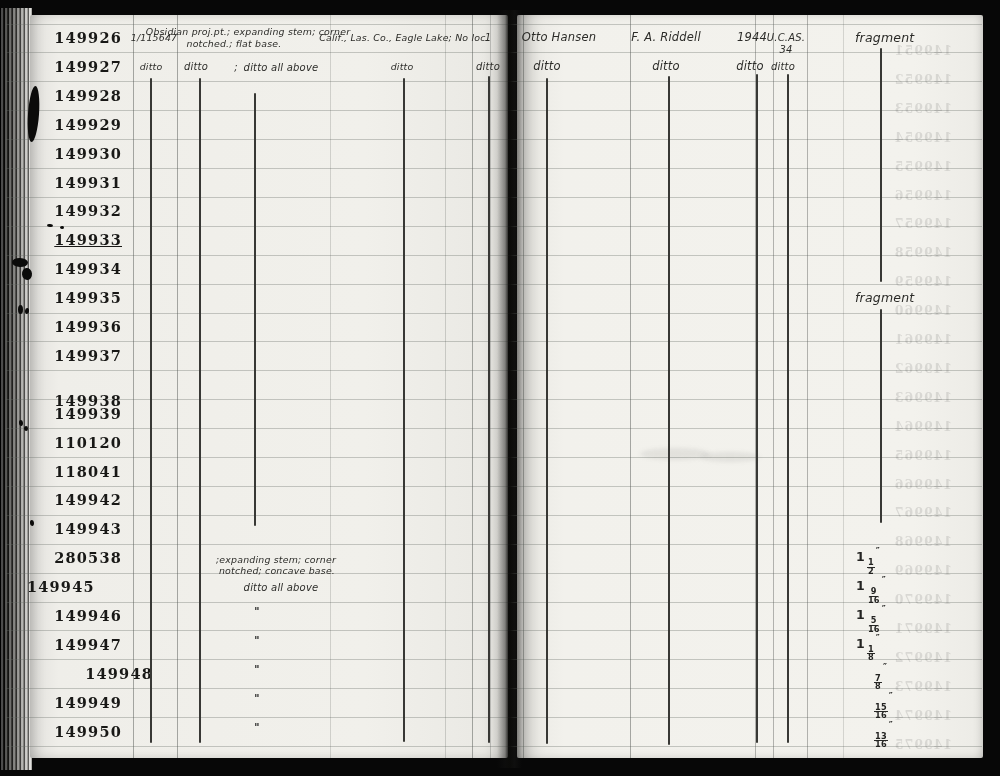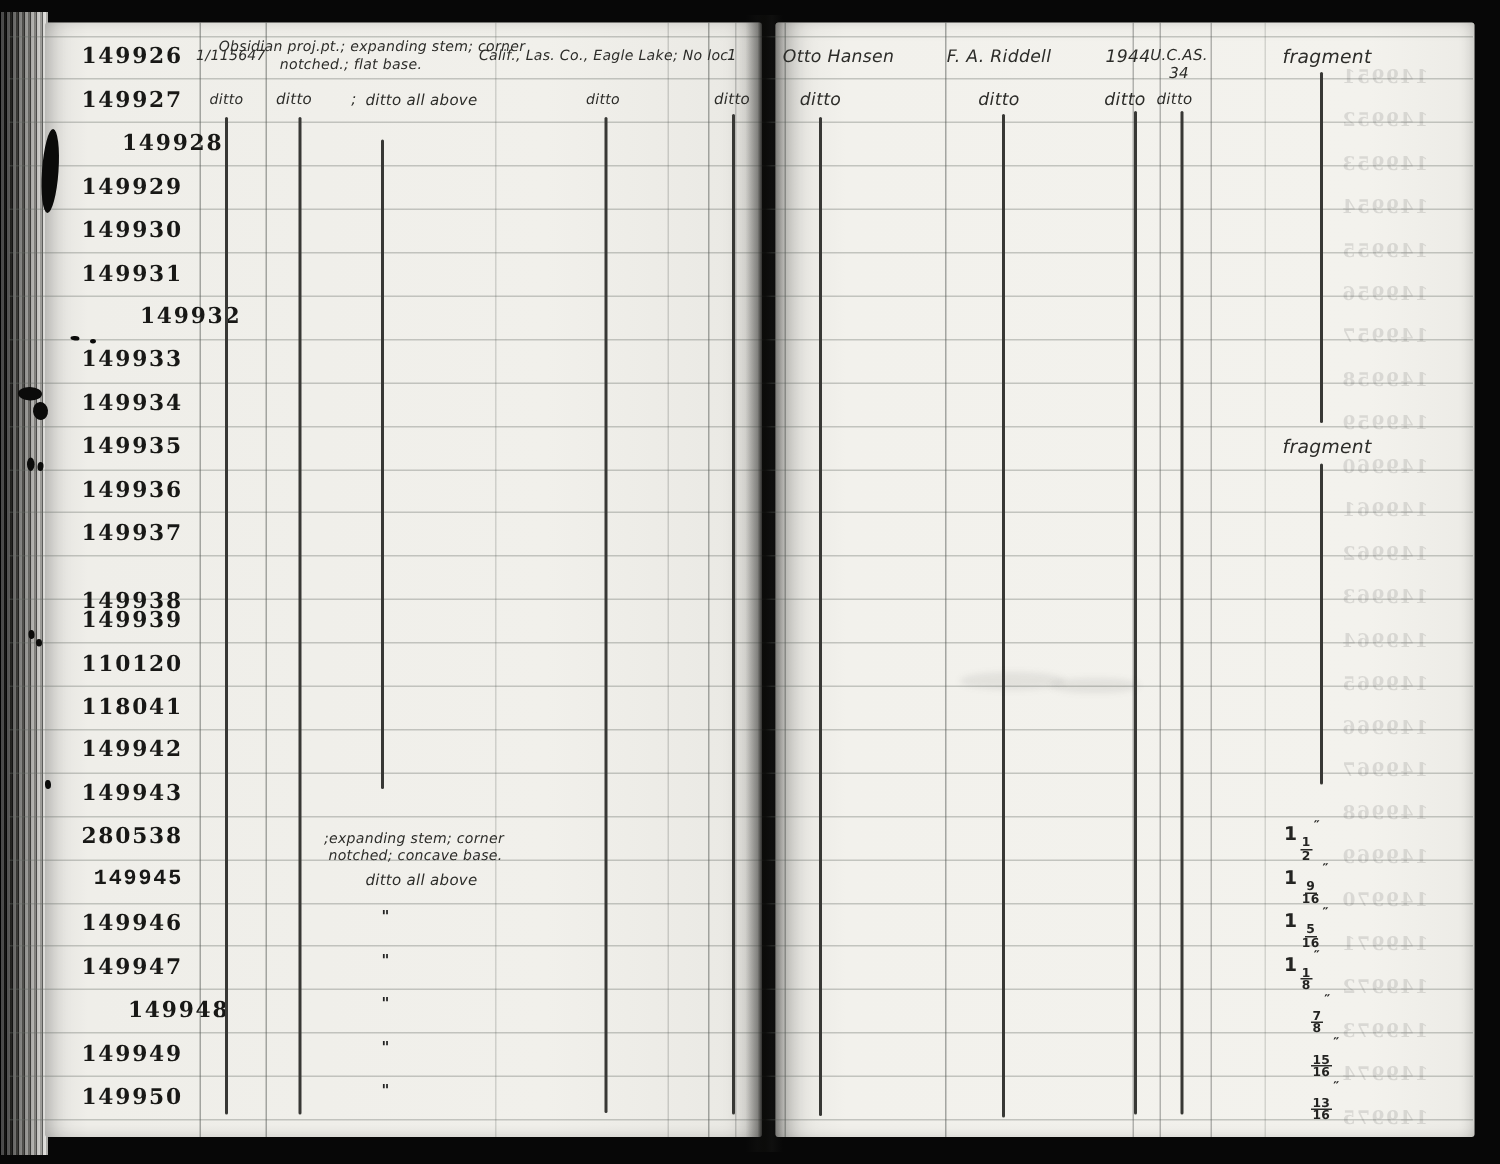--- a/index.html
+++ b/index.html
@@ -107,45 +107,45 @@
       <div class="cell hand xs" style="top: 59.9px; left: 41px; width: 220px; text-align: center;">ditto</div>
       <div class="cell hand sm" style="top: 59.9px; left: 86px; width: 220px; text-align: center;">ditto</div>
       <div class="cell hand sm" style="top: 59.9px; left: 126px; width: 220px; text-align: center;">;</div>
       <div class="cell hand sm" style="top: 60.9px; left: 171px; width: 220px; text-align: center;">ditto all above</div>
       <div class="cell hand xs" style="top: 59.9px; left: 292px; width: 220px; text-align: center;">ditto</div>
       <div class="cell hand sm" style="top: 59.9px; left: 378px; width: 220px; text-align: center;">ditto</div>
       <div class="cell hand" style="top: 59.9px; left: 437px; width: 220px; text-align: center;">ditto</div>
       <div class="cell hand" style="top: 59.9px; left: 556px; width: 220px; text-align: center;">ditto</div>
       <div class="cell hand" style="top: 59.9px; left: 640px; width: 220px; text-align: center;">ditto</div>
       <div class="cell hand sm" style="top: 59.9px; left: 673px; width: 220px; text-align: center;">ditto</div>
-      <div class="cell catnum" style="top: 88.8px; left: 27px; width: 95px; text-align: right; padding-left: 27px;">149928</div>
+      <div class="cell catnum" style="top: 88.8px; left: 27px; width: 95px; text-align: right;">149928</div>
       <div class="cell catnum" style="top: 117.7px; left: 27px; width: 95px; text-align: right;">149929</div>
       <div class="cell catnum" style="top: 146.6px; left: 27px; width: 95px; text-align: right;">149930</div>
       <div class="cell catnum" style="top: 175.5px; left: 27px; width: 95px; text-align: right;">149931</div>
-      <div class="cell catnum" style="top: 204.4px; left: 27px; width: 95px; text-align: right; padding-left: 39px;">149932</div>
-      <div class="cell catnum" style="top: 233.3px; left: 27px; width: 95px; text-align: right;">149933</div>
+      <div class="cell catnum" style="top: 204.4px; left: 27px; width: 95px; text-align: right;">149932</div>
+      <div class="cell catnum" style="top: 233.3px; left: 27px; width: 95px; text-align: right; text-decoration: underline;">149933</div>
       <div class="cell catnum" style="top: 262.2px; left: 27px; width: 95px; text-align: right;">149934</div>
       <div class="cell catnum" style="top: 291.1px; left: 27px; width: 95px; text-align: right;">149935</div>
       <div class="cell hand lg" style="top: 291.1px; left: 855px;">fragment</div>
       <div class="cell catnum" style="top: 320px; left: 27px; width: 95px; text-align: right;">149936</div>
       <div class="cell catnum" style="top: 348.9px; left: 27px; width: 95px; text-align: right;">149937</div>
       <div class="cell catnum" style="top: 377.8px; left: 27px; width: 95px; text-align: right; margin-top: 16px;">149938</div>
       <div class="cell catnum" style="top: 406.7px; left: 27px; width: 95px; text-align: right;">149939</div>
       <div class="cell catnum" style="top: 435.6px; left: 27px; width: 95px; text-align: right;">110120</div>
       <div class="cell catnum" style="top: 464.5px; left: 27px; width: 95px; text-align: right;">118041</div>
       <div class="cell catnum" style="top: 493.4px; left: 27px; width: 95px; text-align: right;">149942</div>
       <div class="cell catnum" style="top: 522.3px; left: 27px; width: 95px; text-align: right;">149943</div>
       <div class="cell catnum" style="top: 551.2px; left: 27px; width: 95px; text-align: right;">280538</div>
       <div class="cell hand xs" style="top: 553.2px; left: 166px; width: 220px; text-align: center;">;expanding stem; corner</div>
       <div class="cell hand xs" style="top: 564.2px; left: 167px; width: 220px; text-align: center;">notched; concave base.</div>
       <div class="cell hand meas" style="left: 856px; top: 545.2px;"><span class="fw">1</span><span class="fr">
           <span class="fn">1</span>
           <span class="fd">2</span>
         </span><span class="unit">″</span></div>
-      <div class="cell catnum" style="top: 580.1px; left: 27px; width: 95px; text-align: right; font-family: Liberation Mono, monospace;">149945</div>
+      <div class="cell catnum" style="top: 580.1px; left: 27px; width: 95px; ">149945</div>
       <div class="cell hand sm" style="top: 581.1px; left: 171px; width: 220px; text-align: center;">ditto all above</div>
       <div class="cell hand meas" style="left: 856px; top: 574.1px;"><span class="fw">1</span><span class="fr">
           <span class="fn">9</span>
           <span class="fd">16</span>
         </span><span class="unit">″</span></div>
       <div class="cell catnum" style="top: 609px; left: 27px; width: 95px; text-align: right;">149946</div>
       <div class="cell hand q" style="top: 605px; left: 147px; width: 220px; text-align: center;">"</div>
       <div class="cell hand meas" style="left: 856px; top: 603px;"><span class="fw">1</span><span class="fr">
           <span class="fn">5</span>
           <span class="fd">16</span>

